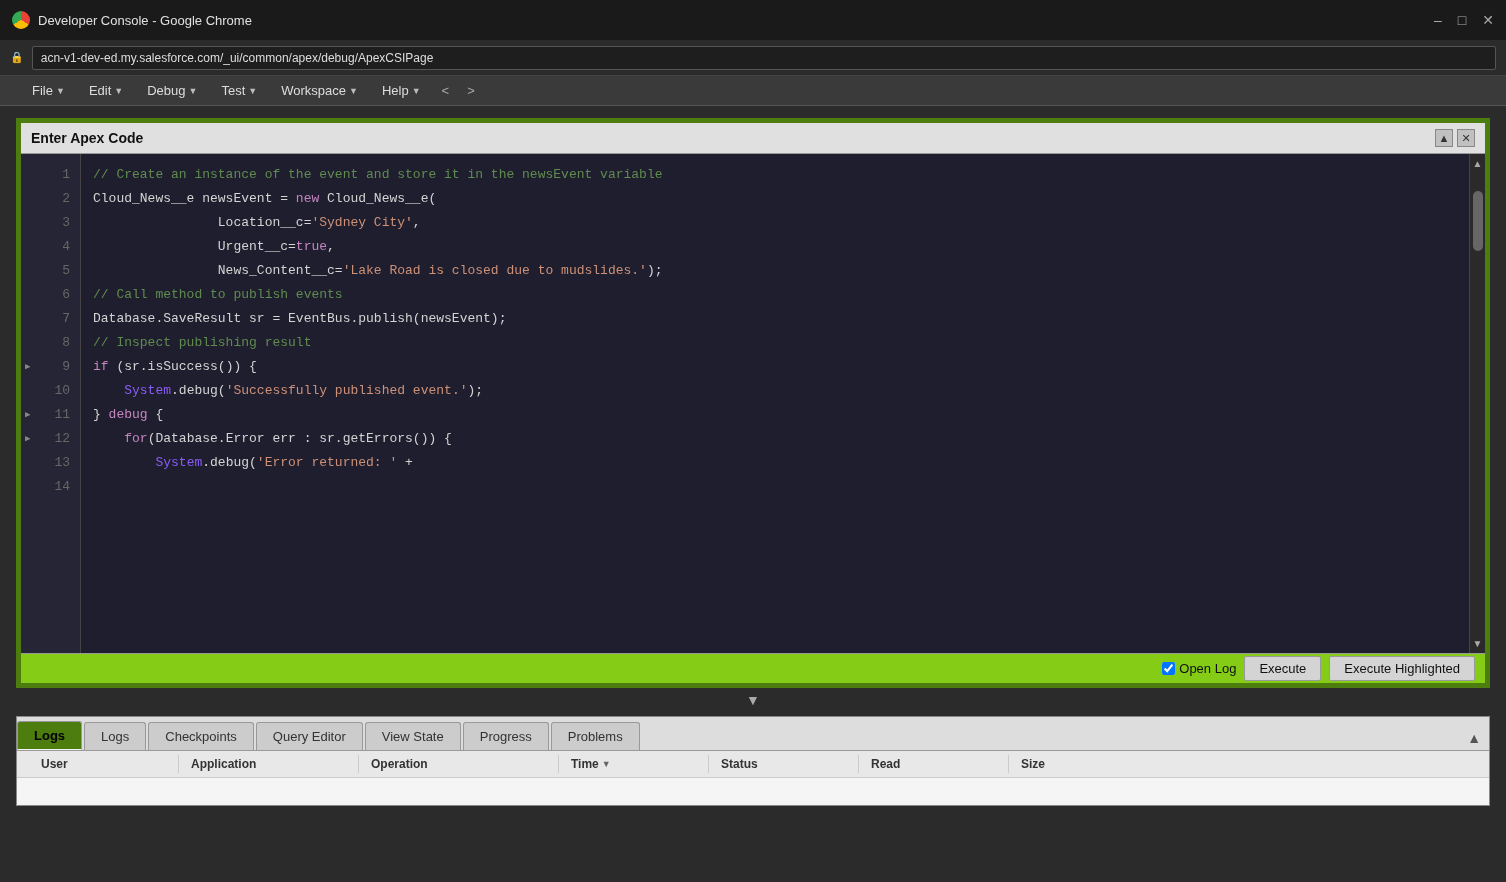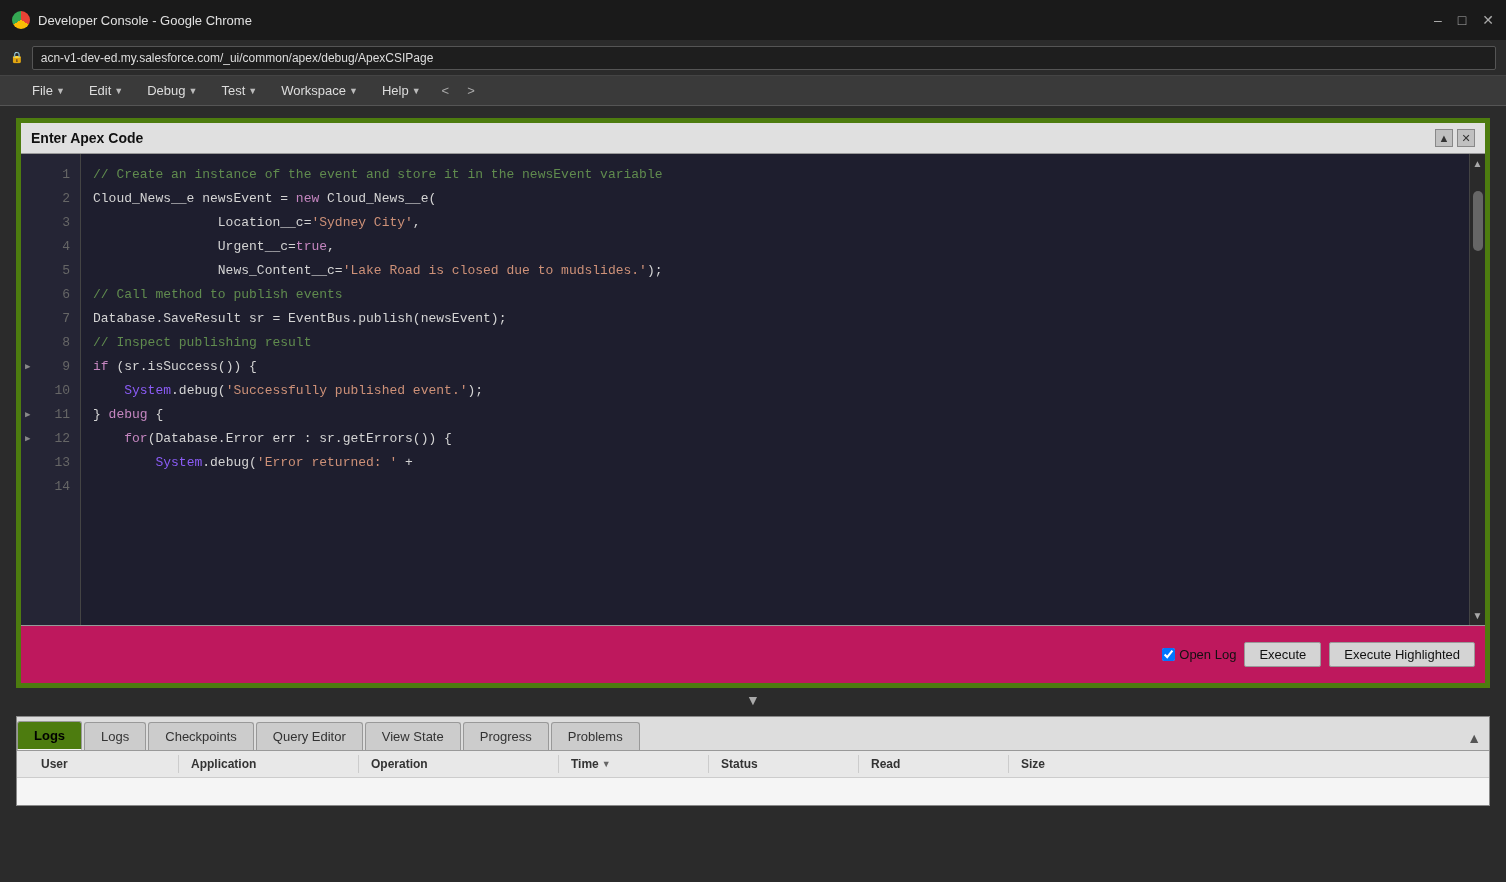--- a/index.html
+++ b/index.html
@@ -209,23 +209,23 @@
 
     
     .c-comment { color: #608b4e; }
     .c-keyword { color: #c586c0; }
     .c-string { color: #ce9178; }
     .c-type { color: #8b5cf6; }
     .c-default { color: #d4d4d4; }
 
     
     .code-panel-footer {
-      background: #be185d;
+      background: #84cc16;
       border-top: 1px solid #999;
-      padding: 16px 10px;
+      padding: 2px 10px;
       display: flex;
       align-items: center;
       justify-content: flex-end;
       gap: 8px;
     }
     .open-log-check {
       display: flex;
       align-items: center;
       gap: 4px;
       font-size: 13px;

